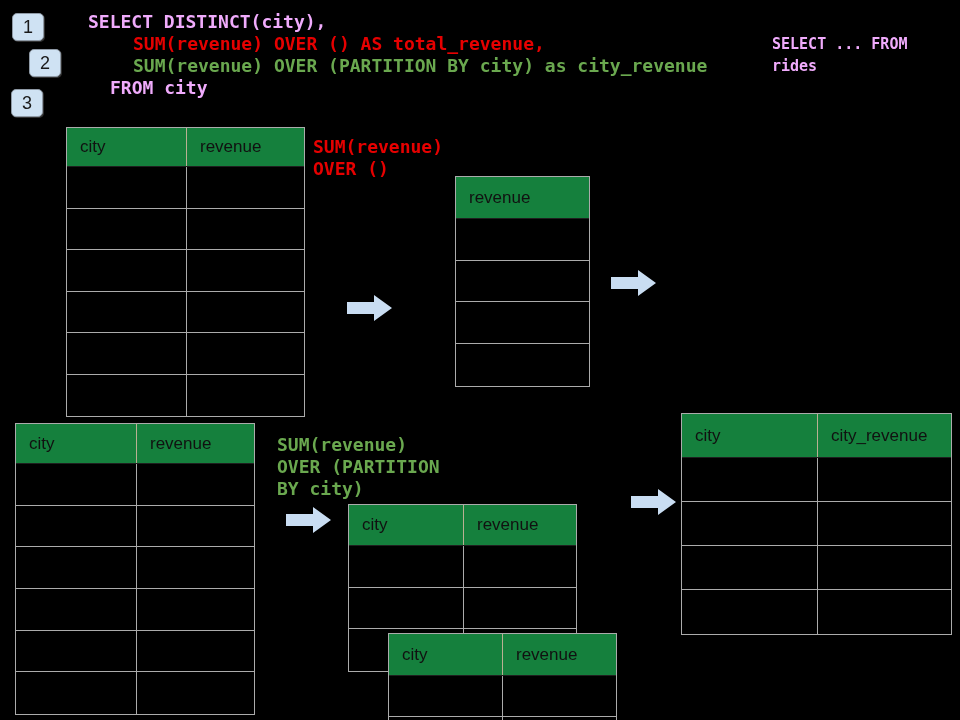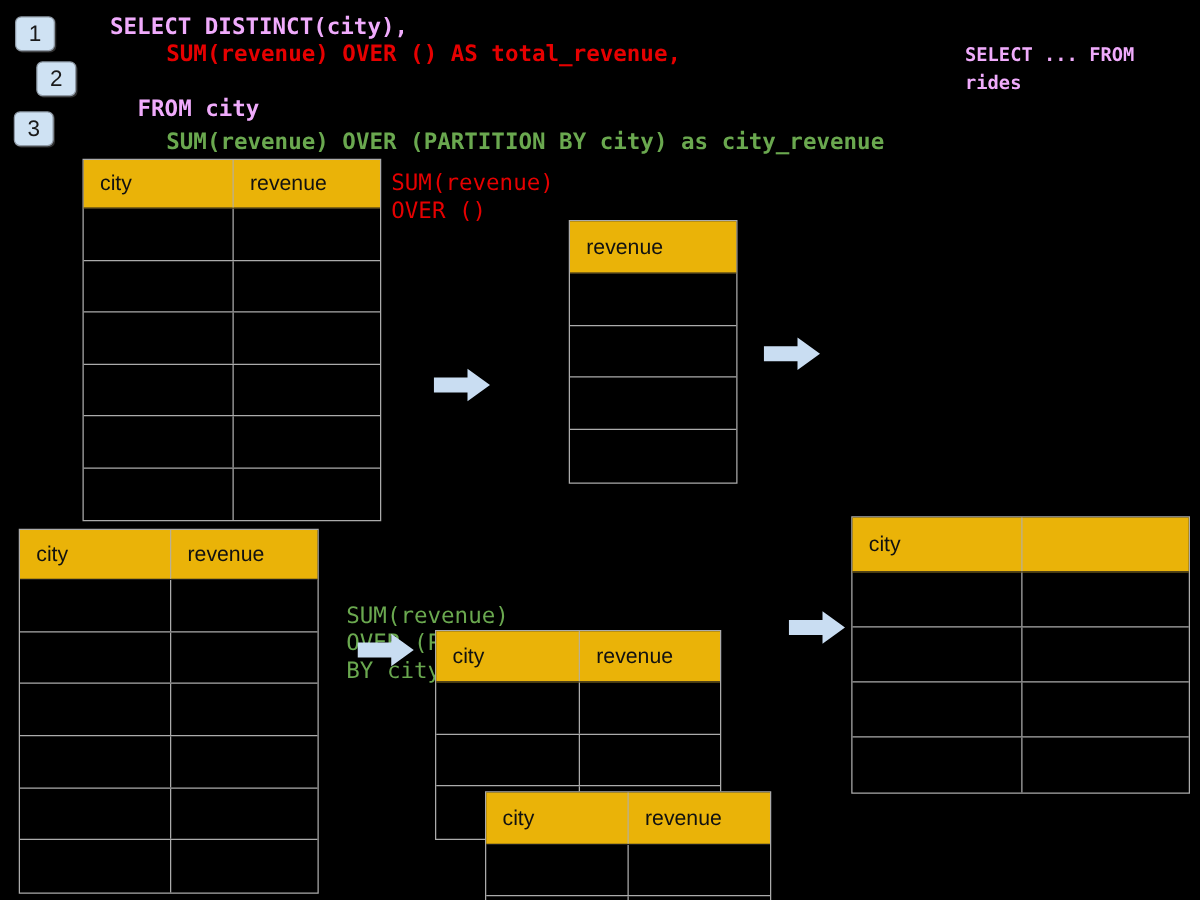--- a/index.html
+++ b/index.html
@@ -5,43 +5,43 @@
   html,body{margin:0;padding:0;}
   body{width:960px;height:720px;overflow:hidden;background:#000;position:relative;
        font-family:"Liberation Sans", sans-serif;}
   #stage{position:absolute;left:0;top:0;width:960px;height:720px;background:#000;overflow:hidden;}
 
   
   .code-line{position:absolute;font-family:"DejaVu Sans Mono",monospace;font-weight:bold;
              font-size:18px;line-height:22px;white-space:pre;letter-spacing:0px;}
   .purple{color:#f0abfc;}
   .red{color:#E60000;}
-  .green{color:#6AA84F;margin-top:48px;}
+  .green{color:#6AA84F;}
 
   .side-note{position:absolute;left:752px;top:33px;font-family:"DejaVu Sans Mono",monospace;
              font-weight:bold;font-size:15px;line-height:22px;white-space:pre;margin-left:20px;}
 
-  .fn-label{position:absolute;font-family:"DejaVu Sans Mono",monospace;font-weight:normal;
+  .fn-label{position:absolute;font-family:"DejaVu Sans Mono",monospace;font-weight:bold;
             font-size:18px;line-height:22px;white-space:pre-line;}
   #label-total{left:313px;top:136px;}
   #label-partition{left:277px;top:434px;}
 
   
   .badge{position:absolute;width:30px;height:26px;background:#CFE2F3;border:1px solid #8f9aa6;
          border-radius:5px;color:#1a1a1a;font-size:18px;display:flex;align-items:center;
          justify-content:center;box-shadow:1px 1px 0 rgba(90,90,90,.55);}
   #badge-1{left:12px;top:13px;}
   #badge-2{left:29px;top:49px;}
   #badge-3{left:11px;top:89px;}
 
   
   .tbl{position:absolute;background:#000;border:1px solid #ababab;box-sizing:border-box;}
   .tbl .row{display:flex;box-sizing:border-box;border-bottom:1px solid #ababab;}
   .tbl .row:last-child{border-bottom:none;}
-  .tbl .hdr{background:#eab308;border-bottom:1px solid #1f1f1f;}
+  .tbl .hdr{background:#15803d;border-bottom:1px solid #1f1f1f;}
   .tbl .cell{box-sizing:border-box;height:100%;}
   .tbl .cell.c1{border-right:1px solid #ababab;}
   .tbl .hdr .cell{display:flex;align-items:center;padding-left:13px;color:#111;
                   font-size:17px;border-right-color:#b9b093;}
 
   #t-source-top{left:66px;top:127px;width:239px;}
   #t-source-top .c1{width:120px;} #t-source-top .c2{flex:1;}
   #t-source-top .hdr{height:39px;} #t-source-top .row.body{height:41.5px;}
 
   #t-total-result{left:455px;top:176px;width:135px;}
@@ -210,20 +210,21 @@
       </div>
     <div class="row body">
         <div class="cell c1"></div>
         <div class="cell c2"></div>
       </div>
   </div>
 
   <div class="tbl" id="t-city-result">
     <div class="row hdr">
       <div class="cell c1">city</div>
+      <div class="cell c2">city_revenue</div>
     </div>
     <div class="row body">
         <div class="cell c1"></div>
         <div class="cell c2"></div>
       </div>
     <div class="row body">
         <div class="cell c1"></div>
         <div class="cell c2"></div>
       </div>
     <div class="row body">

